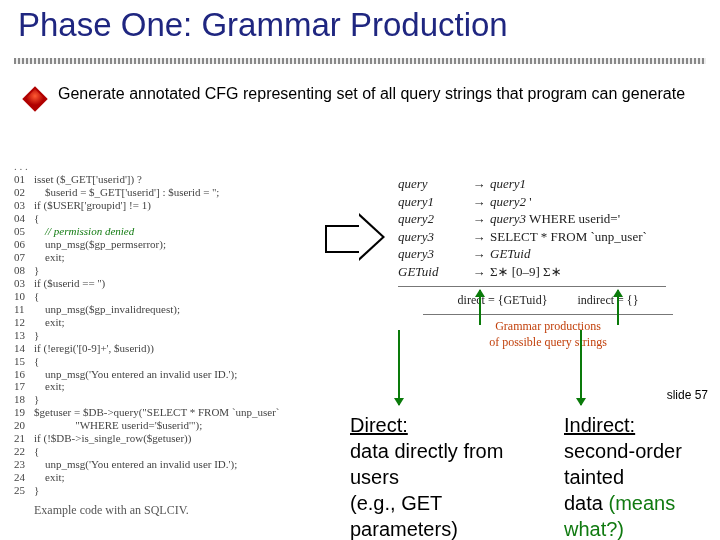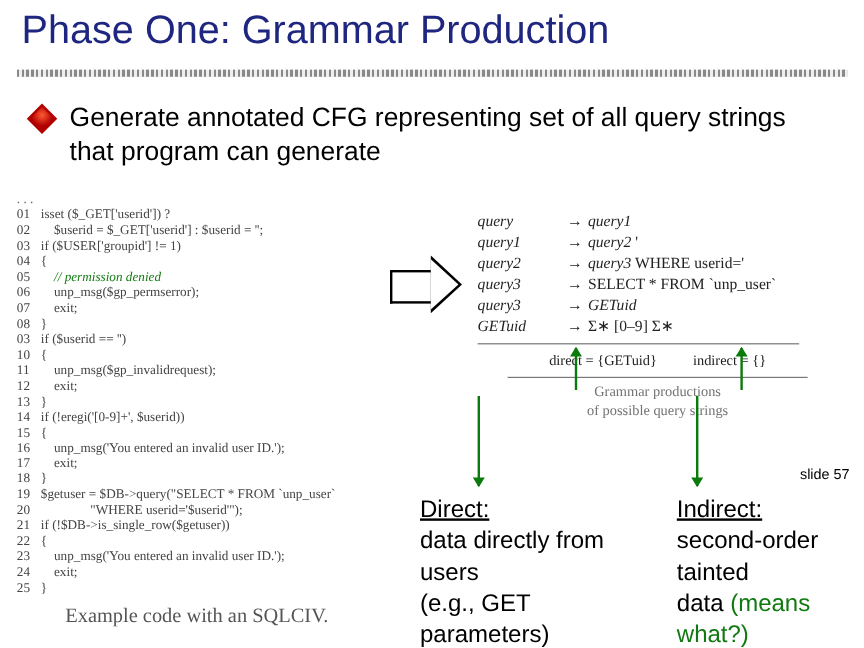--- a/index.html
+++ b/index.html
@@ -52,21 +52,21 @@
     position: relative;
   }
   .bullet-icon::after {
     content: "";
     position: absolute;
     left: 2px; top: 2px; right: 2px; bottom: 2px;
     background: radial-gradient(circle at 35% 35%, #ff5a32 0%, #b00000 70%);
   }
   .bullet-text {
     margin-left: 14px;
-    font-size: 22px;
+    font-size: 16px;
     line-height: 1.25;
     color: #000;
   }
   
   .code-panel {
     position: absolute;
     left: 14px;
     top: 160px;
     width: 312px;
     height: 350px;
@@ -75,23 +75,23 @@
     line-height: 1.18;
     color: #444;
   }
   .code-panel .ellips { color: #666; }
   .code-line { display: flex; }
   .ln { width: 20px; flex: 0 0 20px; color: #444; }
   .cc { white-space: pre; }
   .comment { color: #107a10; font-style: italic; text-align: center; }
   .code-caption {
     margin-top: 6px;
-    font-size: 17px;
+    font-size: 12px;
     color: #555;
-    text-align: center;
+    text-align: left;
     width: 260px;
     padding-left: 20px;
   }
   
   .big-arrow {
     position: absolute;
     left: 325px;
     top: 215px;
     width: 62px;
     height: 44px;
@@ -152,21 +152,21 @@
     width: 268px;
   }
   .gr-hr.short {
     width: 250px;
     margin-left: auto;
     margin-right: auto;
   }
   .gr-caption {
     text-align: center;
     font-size: 12px;
-    color: #737373;
+    color: #c2410c;
     font-style: normal;
     line-height: 1.3;
   }
   
   .green-arrow {
     position: absolute;
     width: 2px;
     background: #0a7a0a;
   }
   .green-arrow::after {

